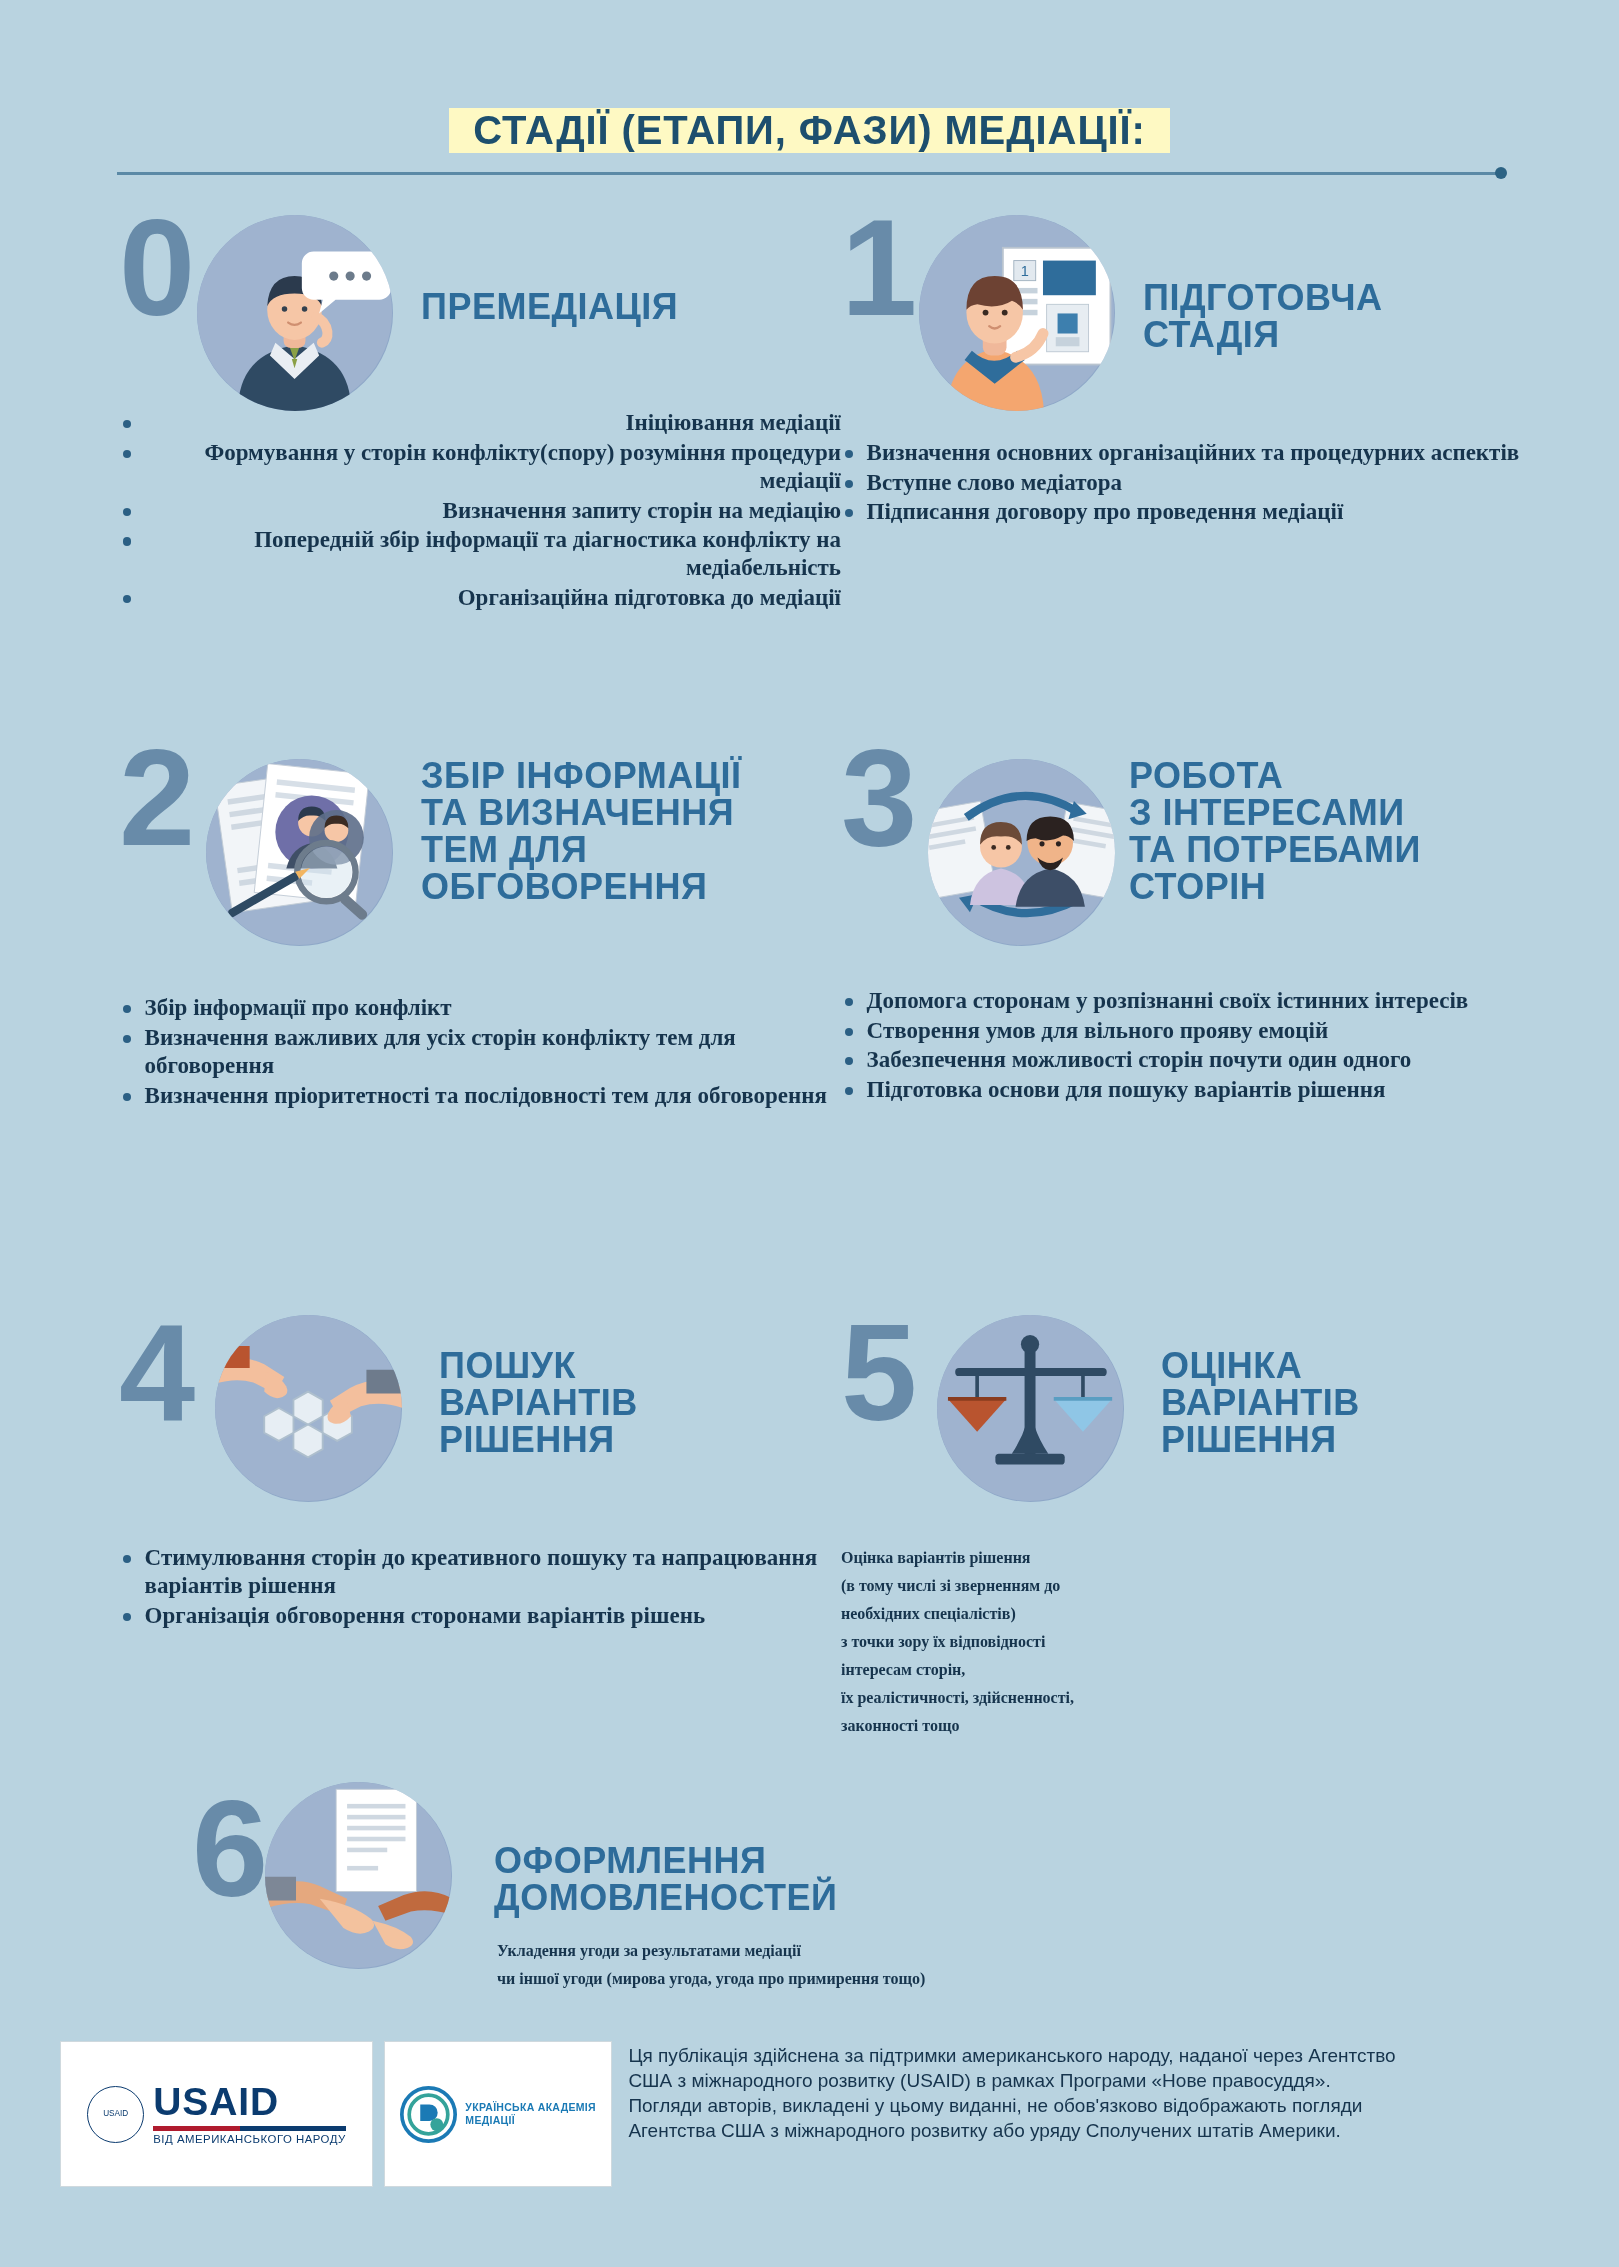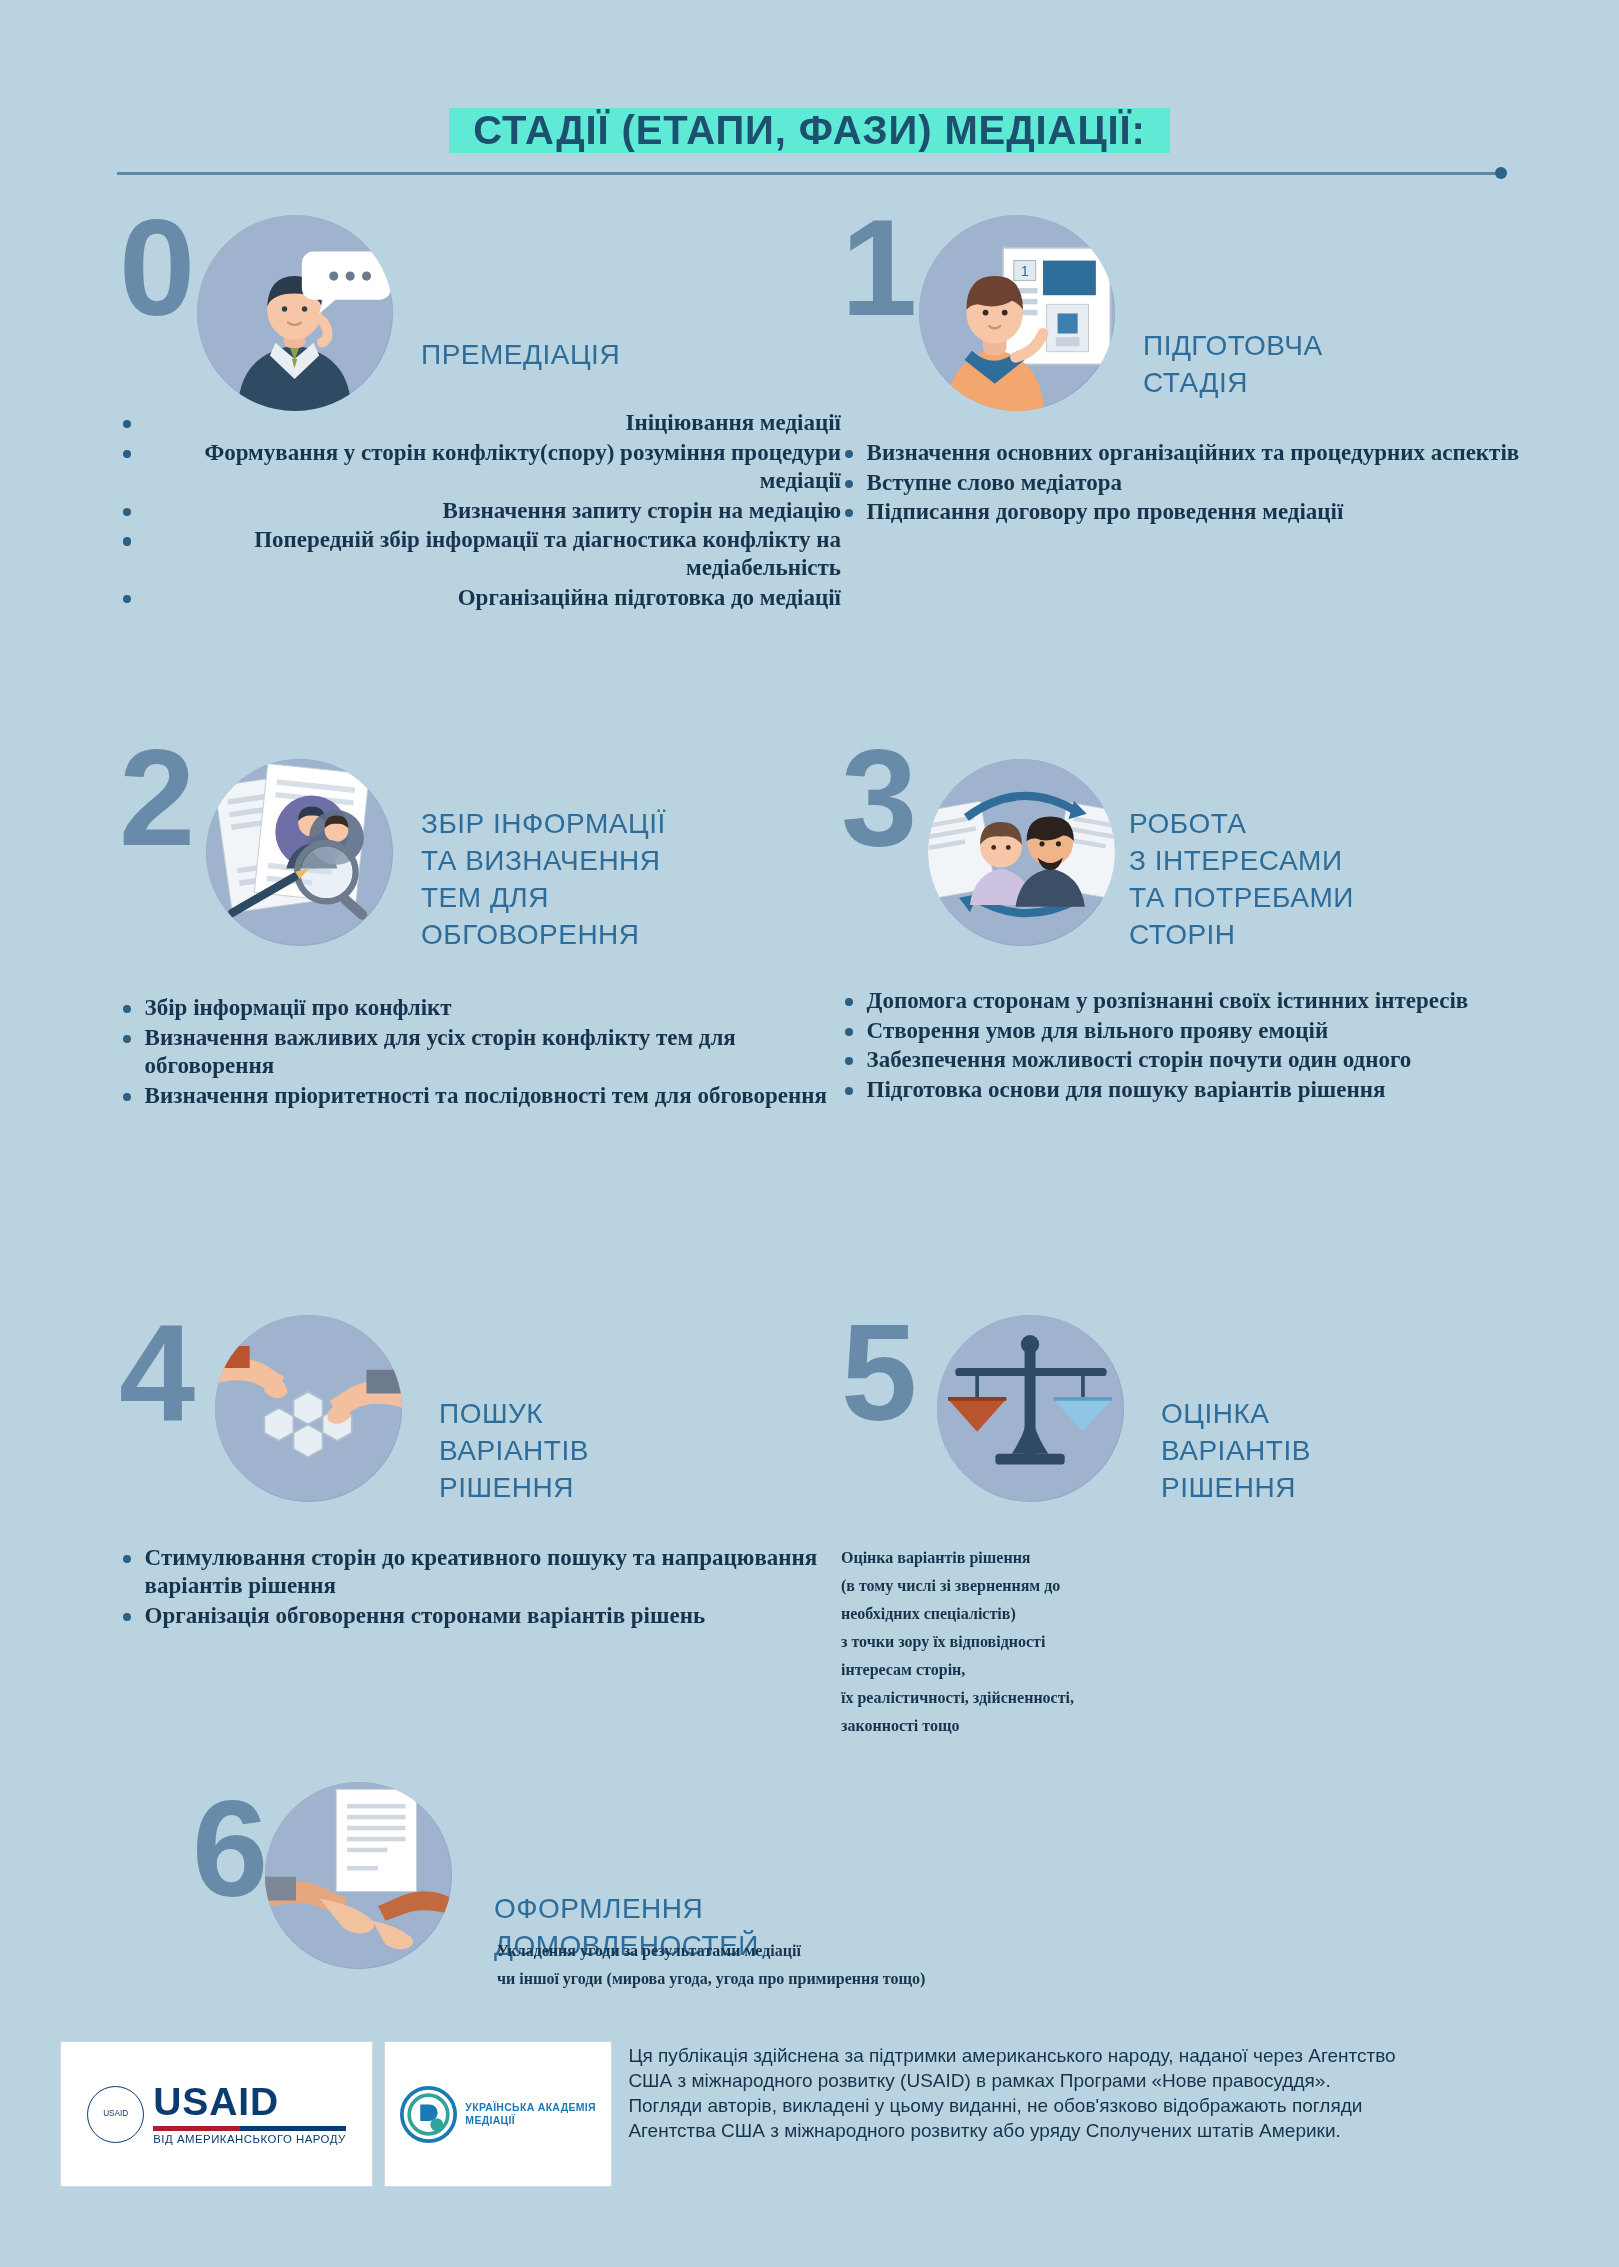--- a/index.html
+++ b/index.html
@@ -21,21 +21,21 @@
     text-align: center;
   }
   .title {
     font-family: "Liberation Sans", sans-serif;
     font-weight: bold;
     font-size: 40px;
     letter-spacing: 0.9px;
     color: #1d4f6e;
     display: inline-block;
     padding: 0 24px;
-    background: #5eead4;
+    background: #fef9c3;
     position: relative;
     z-index: 2;
   }
   .title-rule {
     position: absolute;
     top: 172px;
     left: 117px;
     right: 117px;
     height: 2.7px;
     background: #5b89a6;
@@ -67,26 +67,25 @@
   .circle {
     position: absolute;
     border-radius: 50%;
     background: #8fa8c8;
     overflow: hidden;
     z-index: 2;
   }
   .stage-title {
     position: absolute;
     font-family: "Liberation Sans", sans-serif;
-    font-weight: normal;
-    font-size: 28px;
+    font-weight: bold;
+    font-size: 36px;
     line-height: 37px;
     color: #2e6c9a;
     letter-spacing: 0.5px;
-    margin-top: 48px;
   }
   ul.points {
     list-style: none;
     margin: 0; padding: 0;
     font-family: "Liberation Serif", serif;
     font-weight: bold;
     font-size: 23px;
     line-height: 28px;
     color: #16344d;
   }

